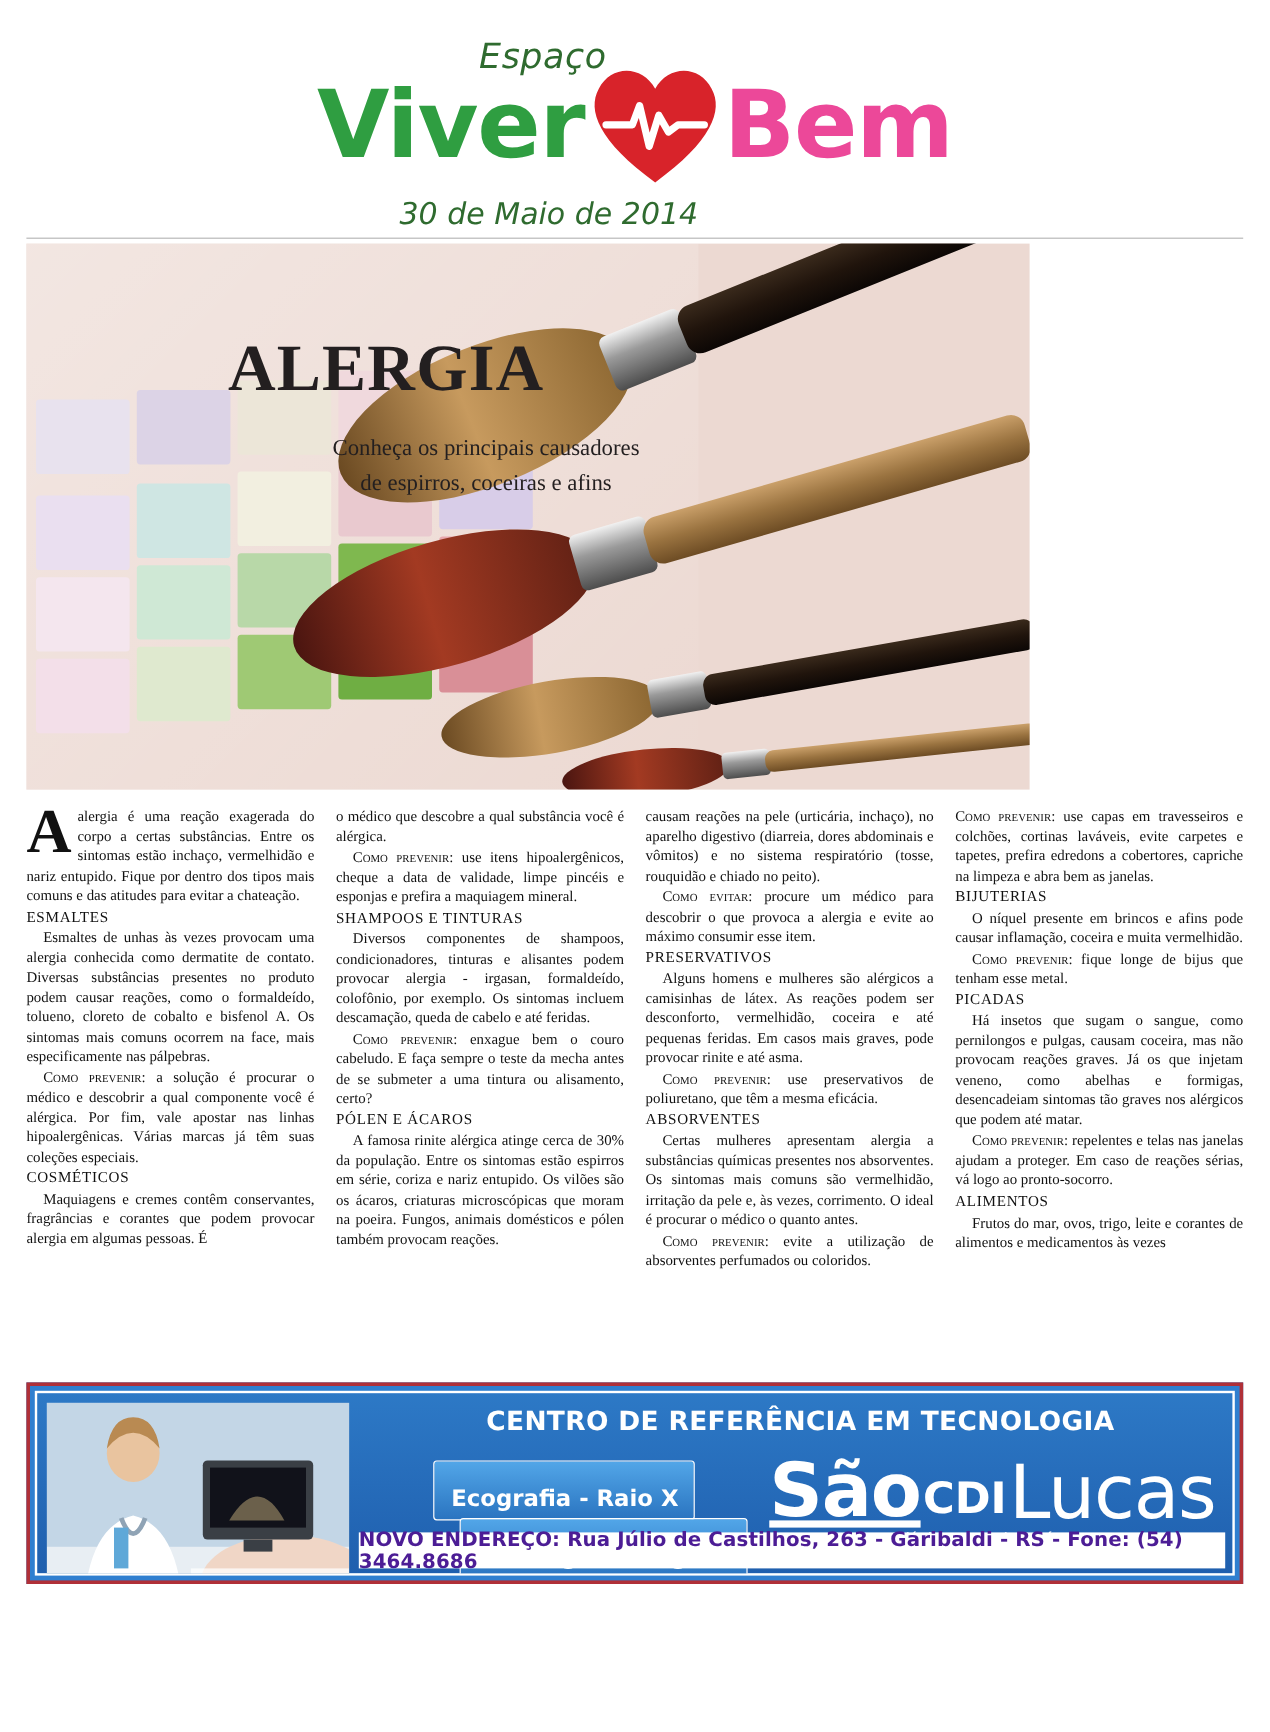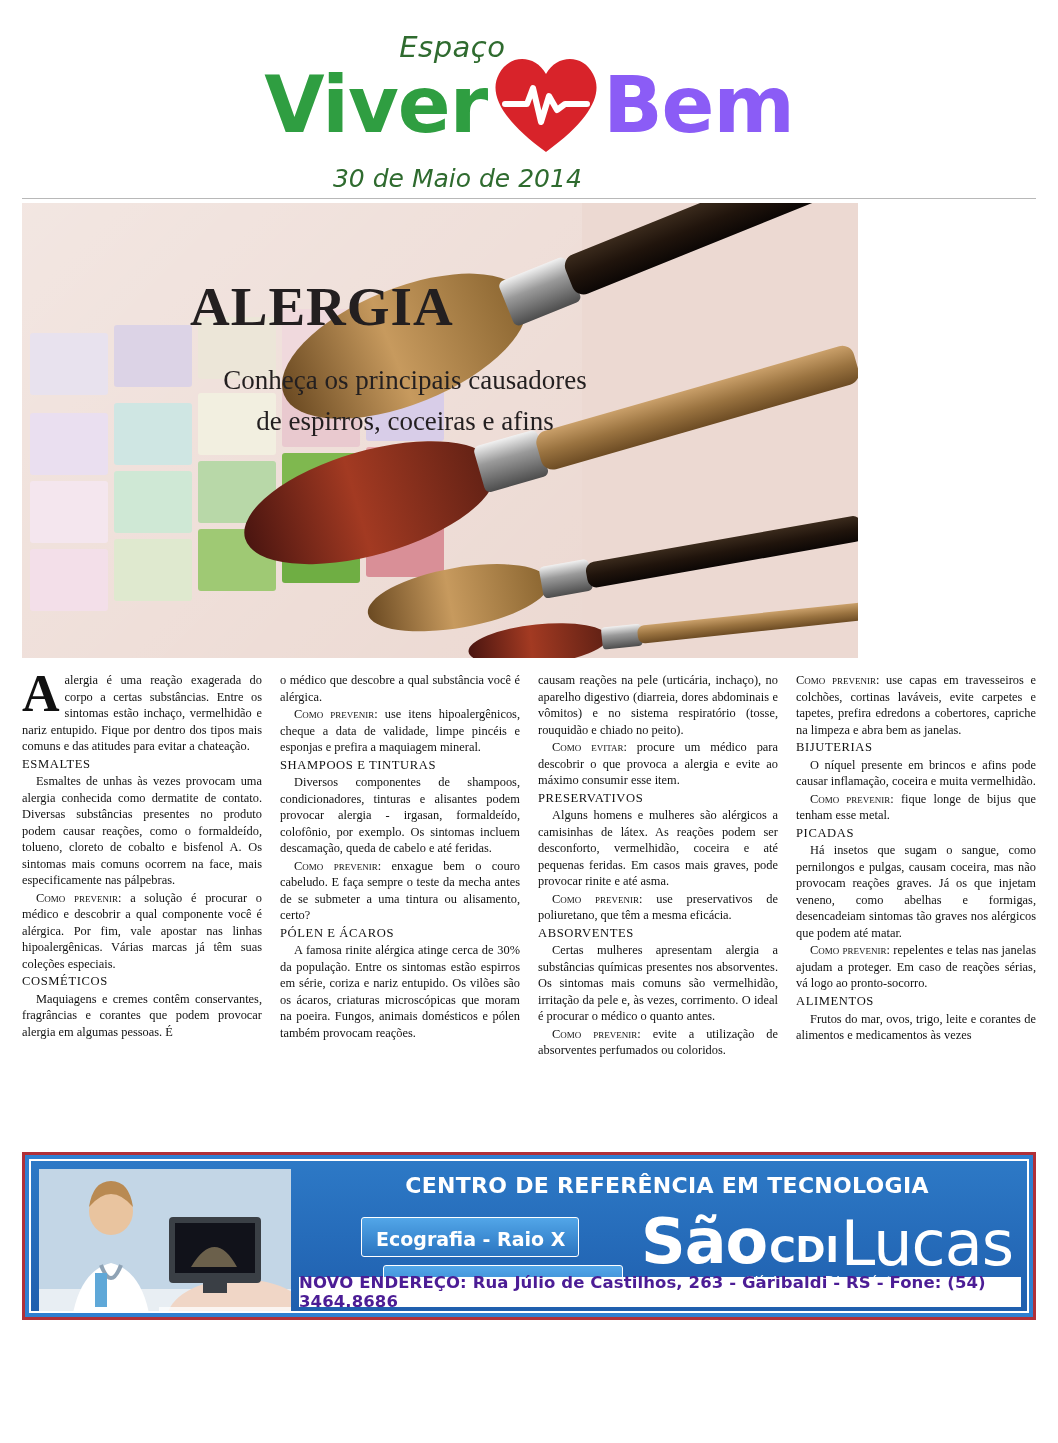--- a/index.html
+++ b/index.html
@@ -45,21 +45,21 @@
     font-weight: bold;
     font-size: 78px;
     color: #2f9e41;
     letter-spacing: -1px;
     vertical-align: middle;
   }
   .logo-bem {
     font-family: "DejaVu Sans", sans-serif;
     font-weight: bold;
     font-size: 78px;
-    color: #8b5cf6;
+    color: #ec4899;
     letter-spacing: -1px;
     vertical-align: middle;
   }
   .heart {
     display: inline-block;
     position: relative;
     width: 118px;
     height: 105px;
     vertical-align: middle;
     margin: 0 -6px 0 -4px;
@@ -114,21 +114,21 @@
   .hero-title {
     font-family: "Liberation Serif", serif;
     font-size: 55px;
     font-weight: bold;
     letter-spacing: 1px;
     color: #231f20;
     margin: 0 0 22px 20px;
   }
   .hero-sub {
     font-family: "Liberation Serif", serif;
-    font-size: 27px;
+    font-size: 19px;
     color: #231f20;
     line-height: 1.5;
     text-align: center;
     margin: 0;
   }
 
   
   .cols {
     position: absolute;
     left: 22px;
@@ -203,38 +203,39 @@
   }
   .ad-pill {
     position: absolute;
     font-family: "DejaVu Sans", sans-serif;
     font-weight: bold;
     font-size: 19px;
     color: #ffffff;
     background: linear-gradient(180deg,#52a6e8,#2a74c0);
     border: 1px solid #ffffff;
     border-radius: 3px;
-    padding: 10px 14px 6px 14px;
+    padding: 20px 14px 6px 14px;
     text-align: right;
     white-space: nowrap;
   }
   .ad-brand {
     position: absolute;
     right: 14px;
     top: 48px;
     width: 420px;
     text-align: right;
     color: #ffffff;
     font-family: "DejaVu Sans", sans-serif;
   }
   .brand-sao {
     font-size: 62px;
     font-weight: bold;
     letter-spacing: -1px;
     line-height: 0.95;
+    text-decoration: underline;
   }
   .brand-lucas {
     font-size: 62px;
     font-weight: normal;
     letter-spacing: -1px;
     line-height: 0.9;
   }
   .brand-cdi {
     font-size: 36px;
     font-weight: bold;

